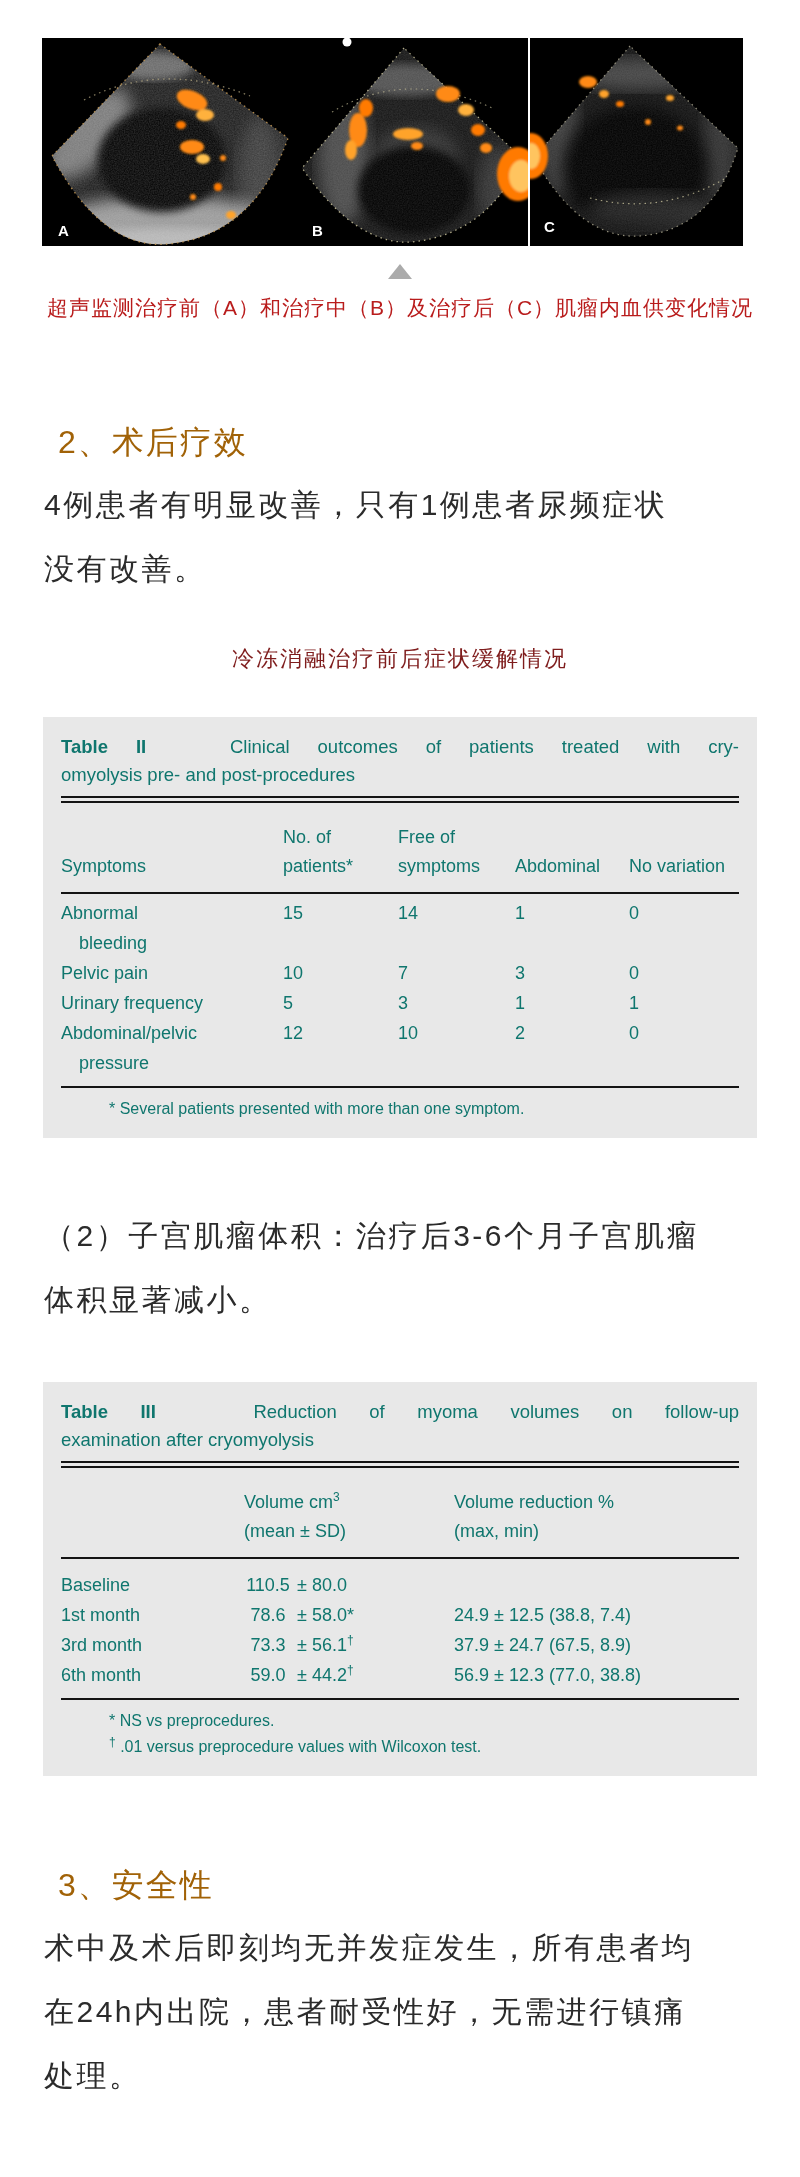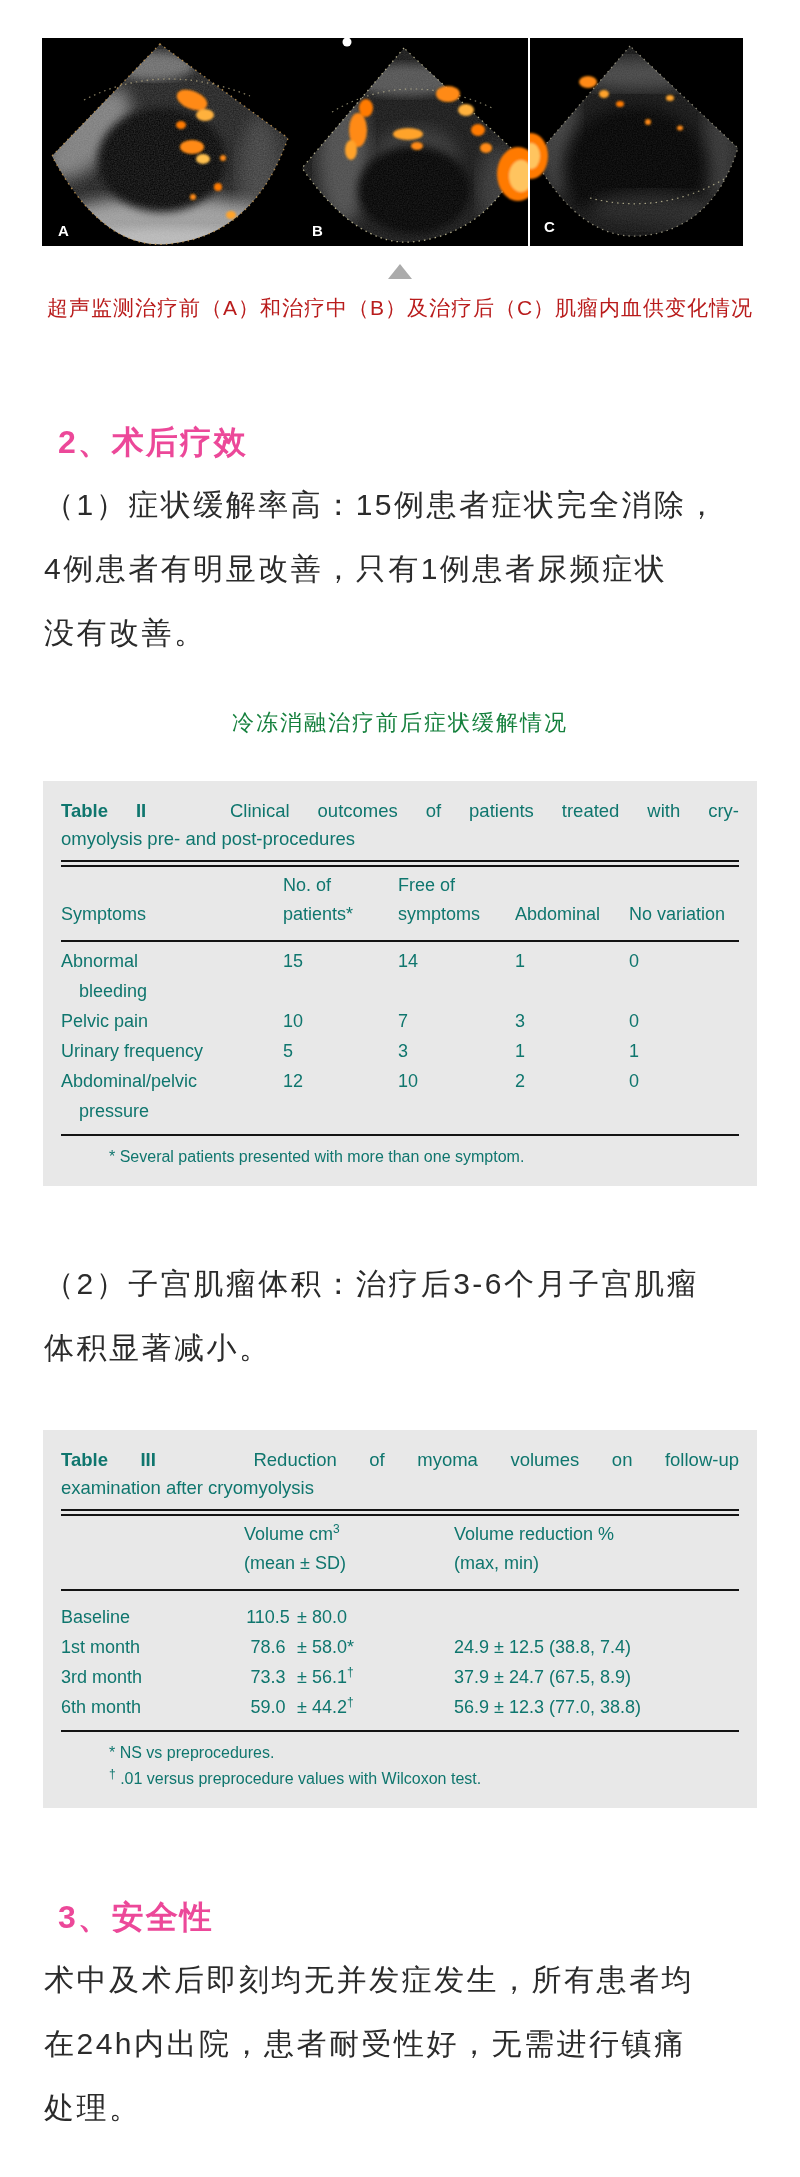--- a/index.html
+++ b/index.html
@@ -25,45 +25,45 @@
   }
 
   .fig-caption {
     margin-top:14px; text-align:center;
     font-size:21px; line-height:30px; letter-spacing:1px; color:#b91c1c;
   }
 
   
   .sec-heading {
     margin:98px 0 0 58px;
-    font-size:32px; line-height:42px; font-weight:bold;
-    color:#ec4899; letter-spacing:2px;
+    font-size:32px; line-height:42px; font-weight:normal;
+    color:#a16207; letter-spacing:2px;
   }
   .para { margin:10px 42px 0 44px; font-size:30px; letter-spacing:2.5px; color:#2b2b2b; }
   .para .line { line-height:64px; white-space:nowrap; }
 
   .cn-table-caption {
     margin-top:42px; text-align:center;
-    font-size:22px; line-height:32px; letter-spacing:2px; color:#15803d;
+    font-size:22px; line-height:32px; letter-spacing:2px; color:#7f1d1d;
   }
 
   
   .tbl-card {
     margin:42px 0 0 43px; width:714px; background:#E8E8E8;
     padding:16px 18px 16px 18px;
     font-family:"Liberation Sans","DejaVu Sans",sans-serif;
     color:#0f766e;
   }
   .tbl-title { font-size:18.5px; line-height:28px; }
   .tbl-title .jline1 { text-align:justify; text-align-last:justify; }
   .tbl-title b { font-weight:bold; }
   .rule-double { height:7px; border-top:2px solid #141414; border-bottom:2px solid #141414; margin:7px 0 0; }
   .rule { border-top:2px solid #141414; margin:5px 0 0; }
   table.jtable { width:678px; border-collapse:collapse; table-layout:fixed; }
-  table.jtable th { font-weight:normal; text-align:left; vertical-align:bottom; font-size:18px; line-height:29px; padding:4px 0 6px; }
+  table.jtable th { font-weight:normal; text-align:left; vertical-align:bottom; font-size:18px; line-height:29px; padding:20px 0 6px; }
   table.jtable td { text-align:left; vertical-align:top; font-size:18px; line-height:30px; padding:0; }
   .hang { padding-left:18px; }
   .fn { font-size:16px; line-height:26px; padding-left:48px; margin-top:8px; }
   sup { font-size:12px; vertical-align:super; line-height:0; }
   .vnum { display:inline-block; width:48px; text-align:center; }
   .t3 td { line-height:31px; }
 </style>
 </head>
 <body>
 
@@ -196,21 +196,20 @@
     </div>
   </div>
 
   <div class="fig-triangle"></div>
 
   <div class="fig-caption">超声监测治疗前（A）和治疗中（B）及治疗后（C）肌瘤内血供变化情况</div>
 
   <div class="sec-heading">2、术后疗效</div>
 
   <div class="para">
-    <div class="line">（1）症状缓解率高：15例患者症状完全消除，</div>
     <div class="line">4例患者有明显改善，只有1例患者尿频症状</div>
     <div class="line">没有改善。</div>
   </div>
 
   <div class="cn-table-caption">冷冻消融治疗前后症状缓解情况</div>
 
   <div class="tbl-card">
     <div class="tbl-title">
       <div class="jline1"><b>Table II</b>&nbsp;&nbsp; <span>Clinical outcomes of patients treated with cry-</span></div>
       <div><span>omyolysis pre- and post-procedures</span></div>

